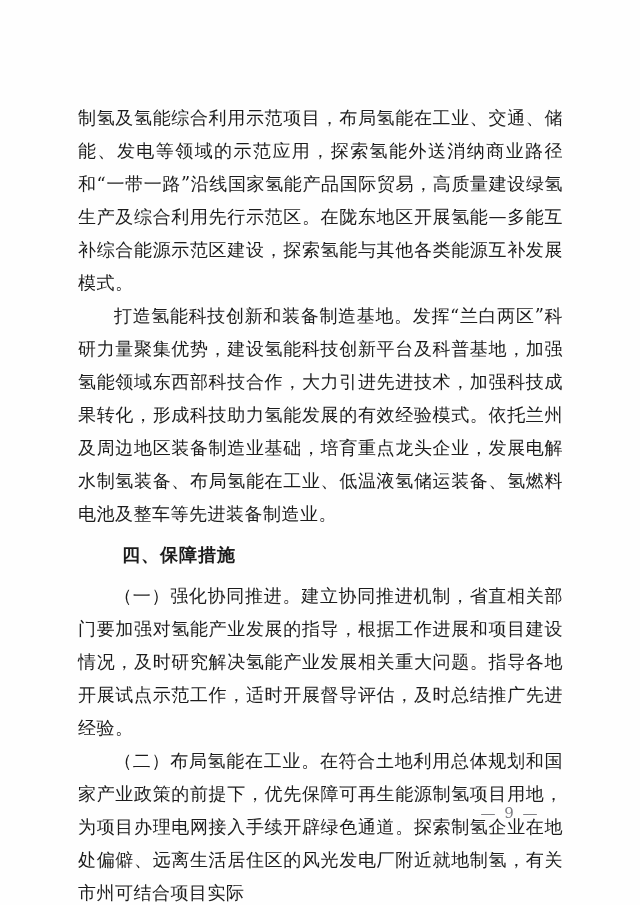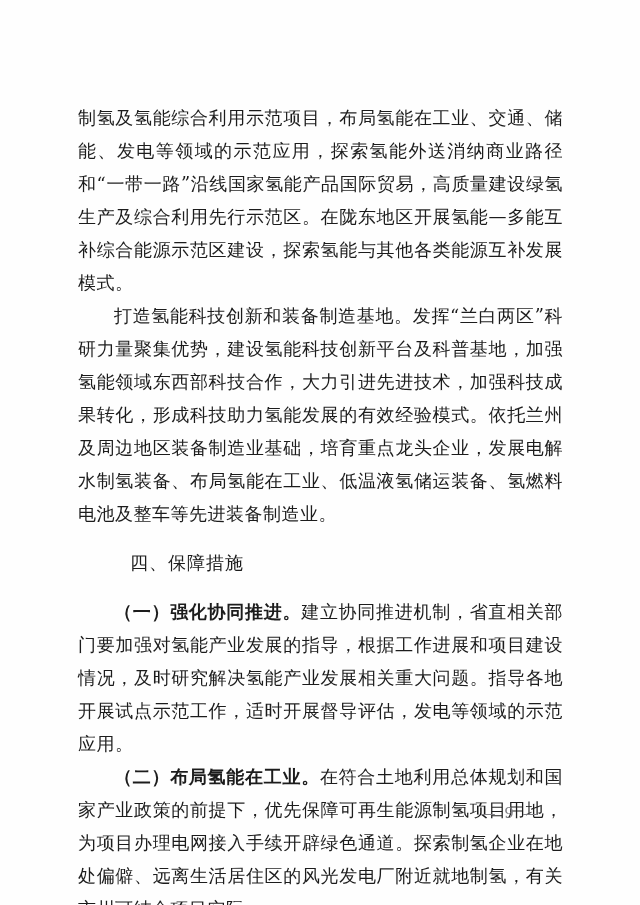--- a/index.html
+++ b/index.html
@@ -27,30 +27,30 @@
     text-justify: inter-character;
     letter-spacing: 0.5px;
   }
   .para {
     margin: 0;
   }
   .para.indent {
     text-indent: 2em;
   }
   .section-heading {
-    margin: 16px;
+    margin: 8px;
     font-size: 18px;
     line-height: 33px;
-    font-weight: normal;
+    font-weight: bold;
     font-family: "DejaVu Sans", "Liberation Sans", sans-serif;
     text-indent: 2em;
     letter-spacing: 1px;
   }
   .para-lead {
-    font-weight: bold;
+    font-weight: normal;
     margin-top: 16px;
   }
   .page-number {
     position: absolute;
     left: 470px;
     top: 802px;
     width: 80px;
     text-align: center;
     font-size: 15px;
     line-height: 22px;
@@ -65,21 +65,21 @@
 <div class="page">
 
   <div class="doc-body">
 
     <p class="para"><span>制氢及氢能综合利用示范项目，布局氢能在工业、交通、储能、发电等领域的示范应用，探索氢能外送消纳商业路径和“一带一路”沿线国家氢能产品国际贸易，高质量建设绿氢生产及综合利用先行示范区。在陇东地区开展氢能—多能互补综合能源示范区建设，探索氢能与其他各类能源互补发展模式。</span></p>
 
     <p class="para indent"><span>打造氢能科技创新和装备制造基地。发挥“兰白两区”科研力量聚集优势，建设氢能科技创新平台及科普基地，加强氢能领域东西部科技合作，大力引进先进技术，加强科技成果转化，形成科技助力氢能发展的有效经验模式。依托兰州及周边地区装备制造业基础，培育重点龙头企业，发展电解水制氢装备、布局氢能在工业、低温液氢储运装备、氢燃料电池及整车等先进装备制造业。</span></p>
 
     <h2 class="section-heading">四、保障措施</h2>
 
-    <p class="para indent"><span class="para-lead">（一）强化协同推进。</span><span>建立协同推进机制，省直相关部门要加强对氢能产业发展的指导，根据工作进展和项目建设情况，及时研究解决氢能产业发展相关重大问题。指导各地开展试点示范工作，适时开展督导评估，发电等领域的示范应用。</span></p>
+    <p class="para indent"><span class="para-lead">（一）强化协同推进。</span><span>建立协同推进机制，省直相关部门要加强对氢能产业发展的指导，根据工作进展和项目建设情况，及时研究解决氢能产业发展相关重大问题。指导各地开展试点示范工作，适时开展督导评估，及时总结推广先进经验。</span></p>
 
     <p class="para indent"><span class="para-lead">（二）布局氢能在工业。</span><span>在符合土地利用总体规划和国家产业政策的前提下，优先保障可再生能源制氢项目用地，为项目办理电网接入手续开辟绿色通道。探索制氢企业在地处偏僻、远离生活居住区的风光发电厂附近就地制氢，有关市州可结合项目实际</span></p>
 
   </div>
 
   <div class="page-number">— 9 —</div>
 
 </div>
 
 </body></html>

